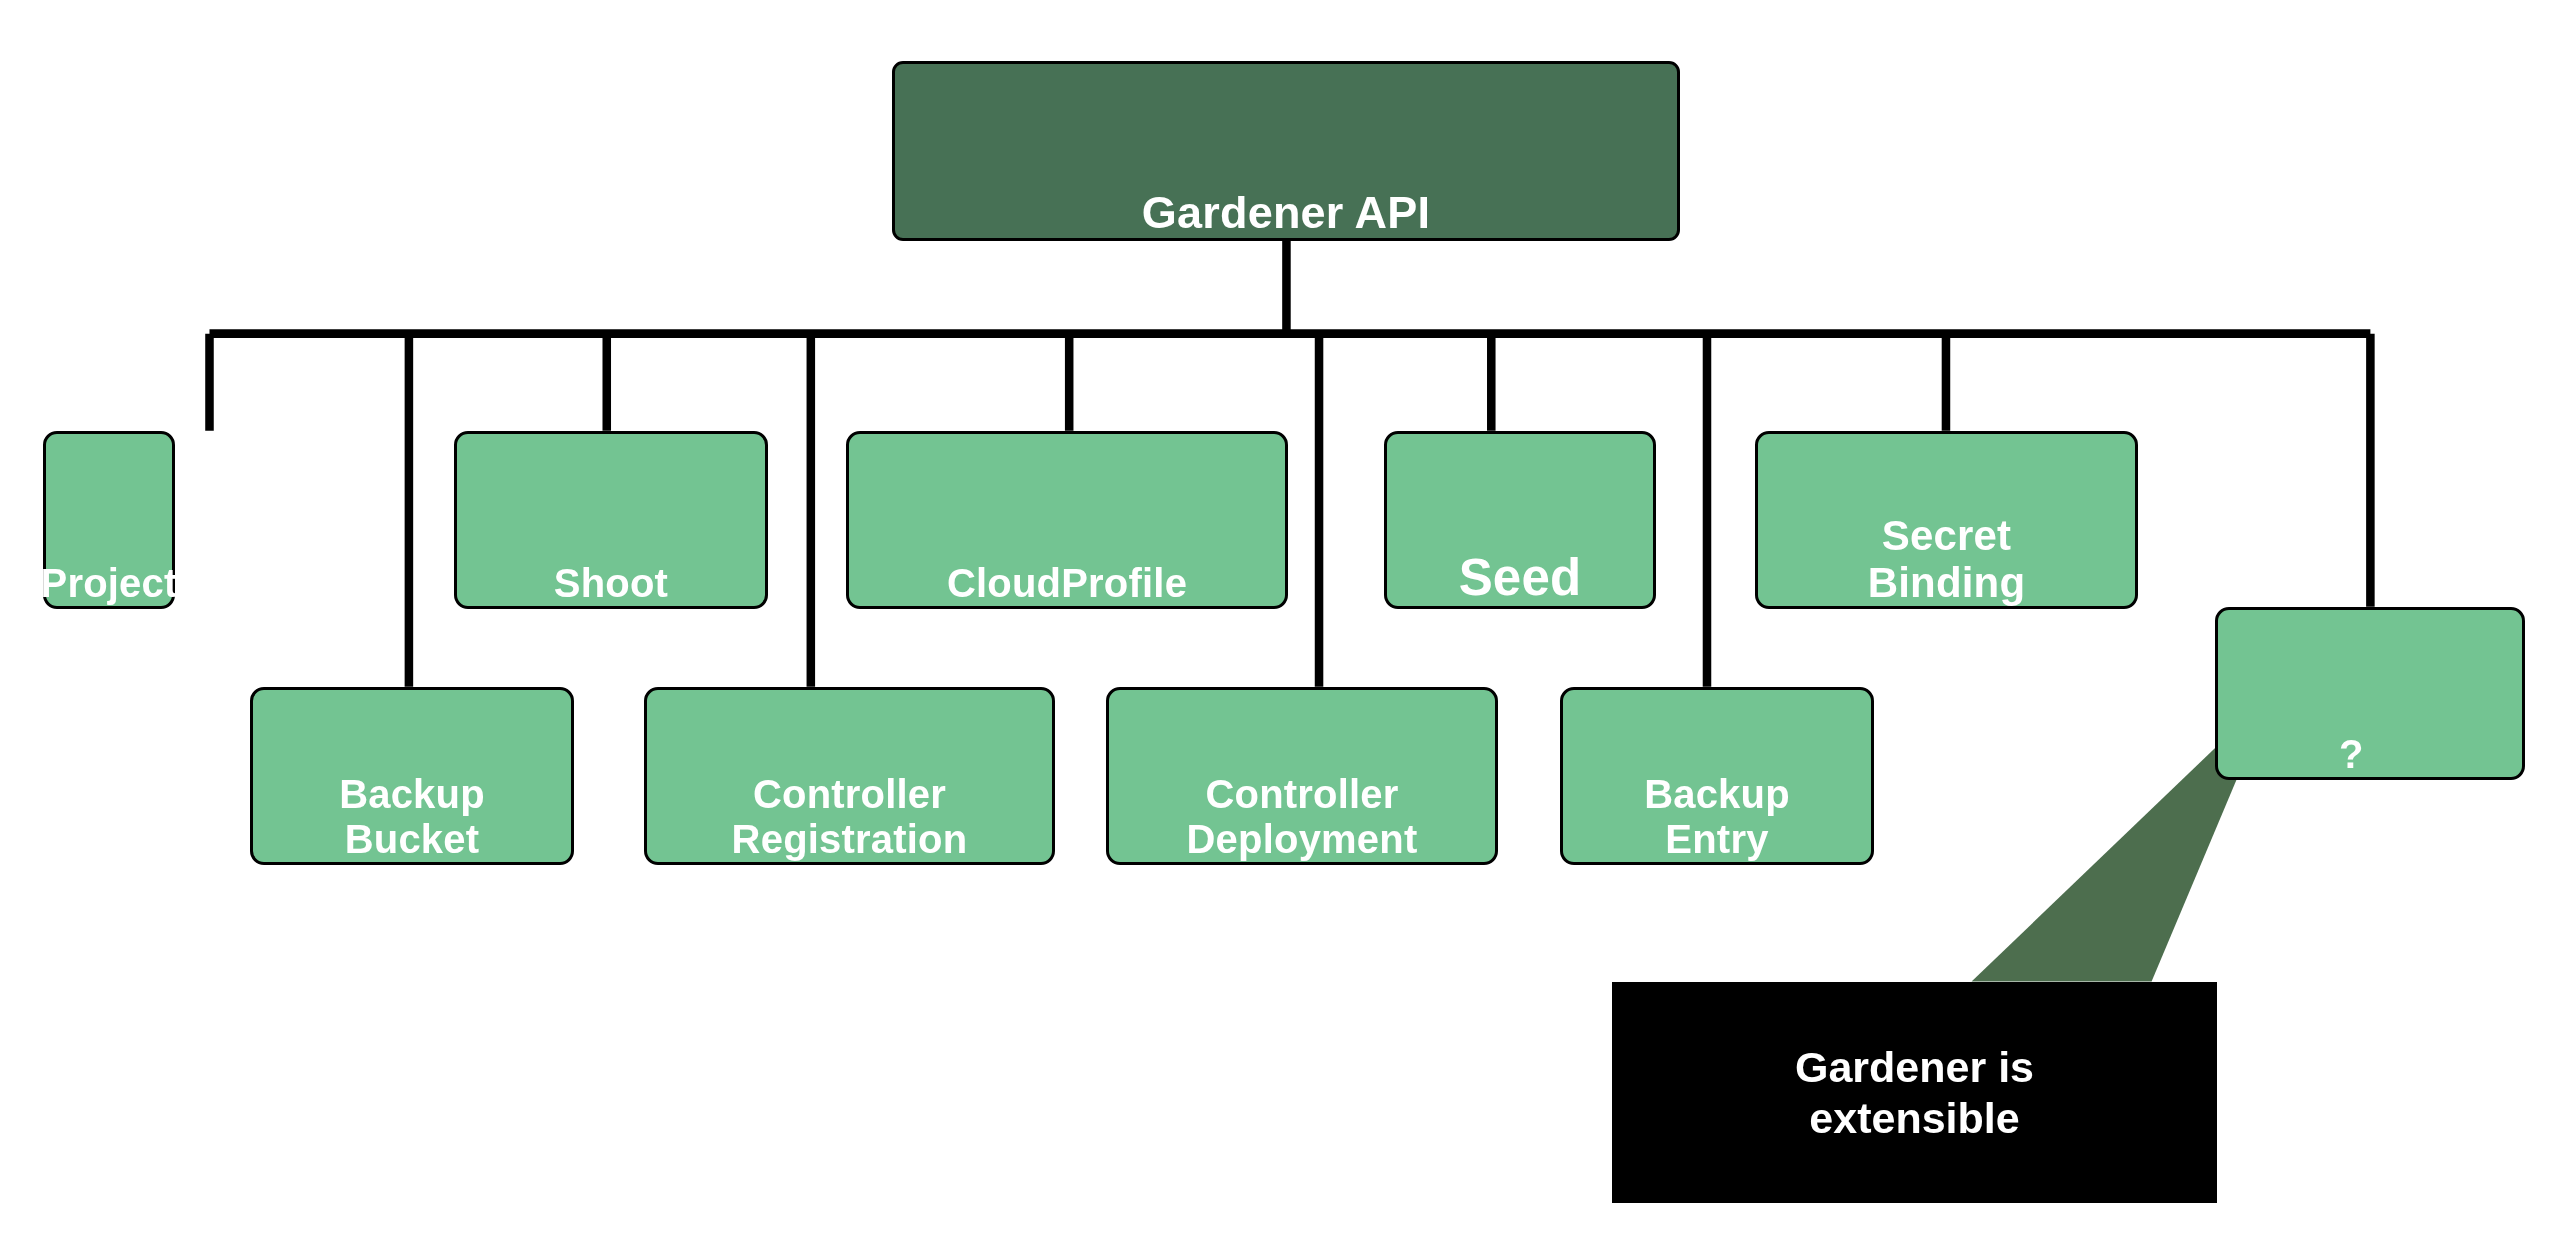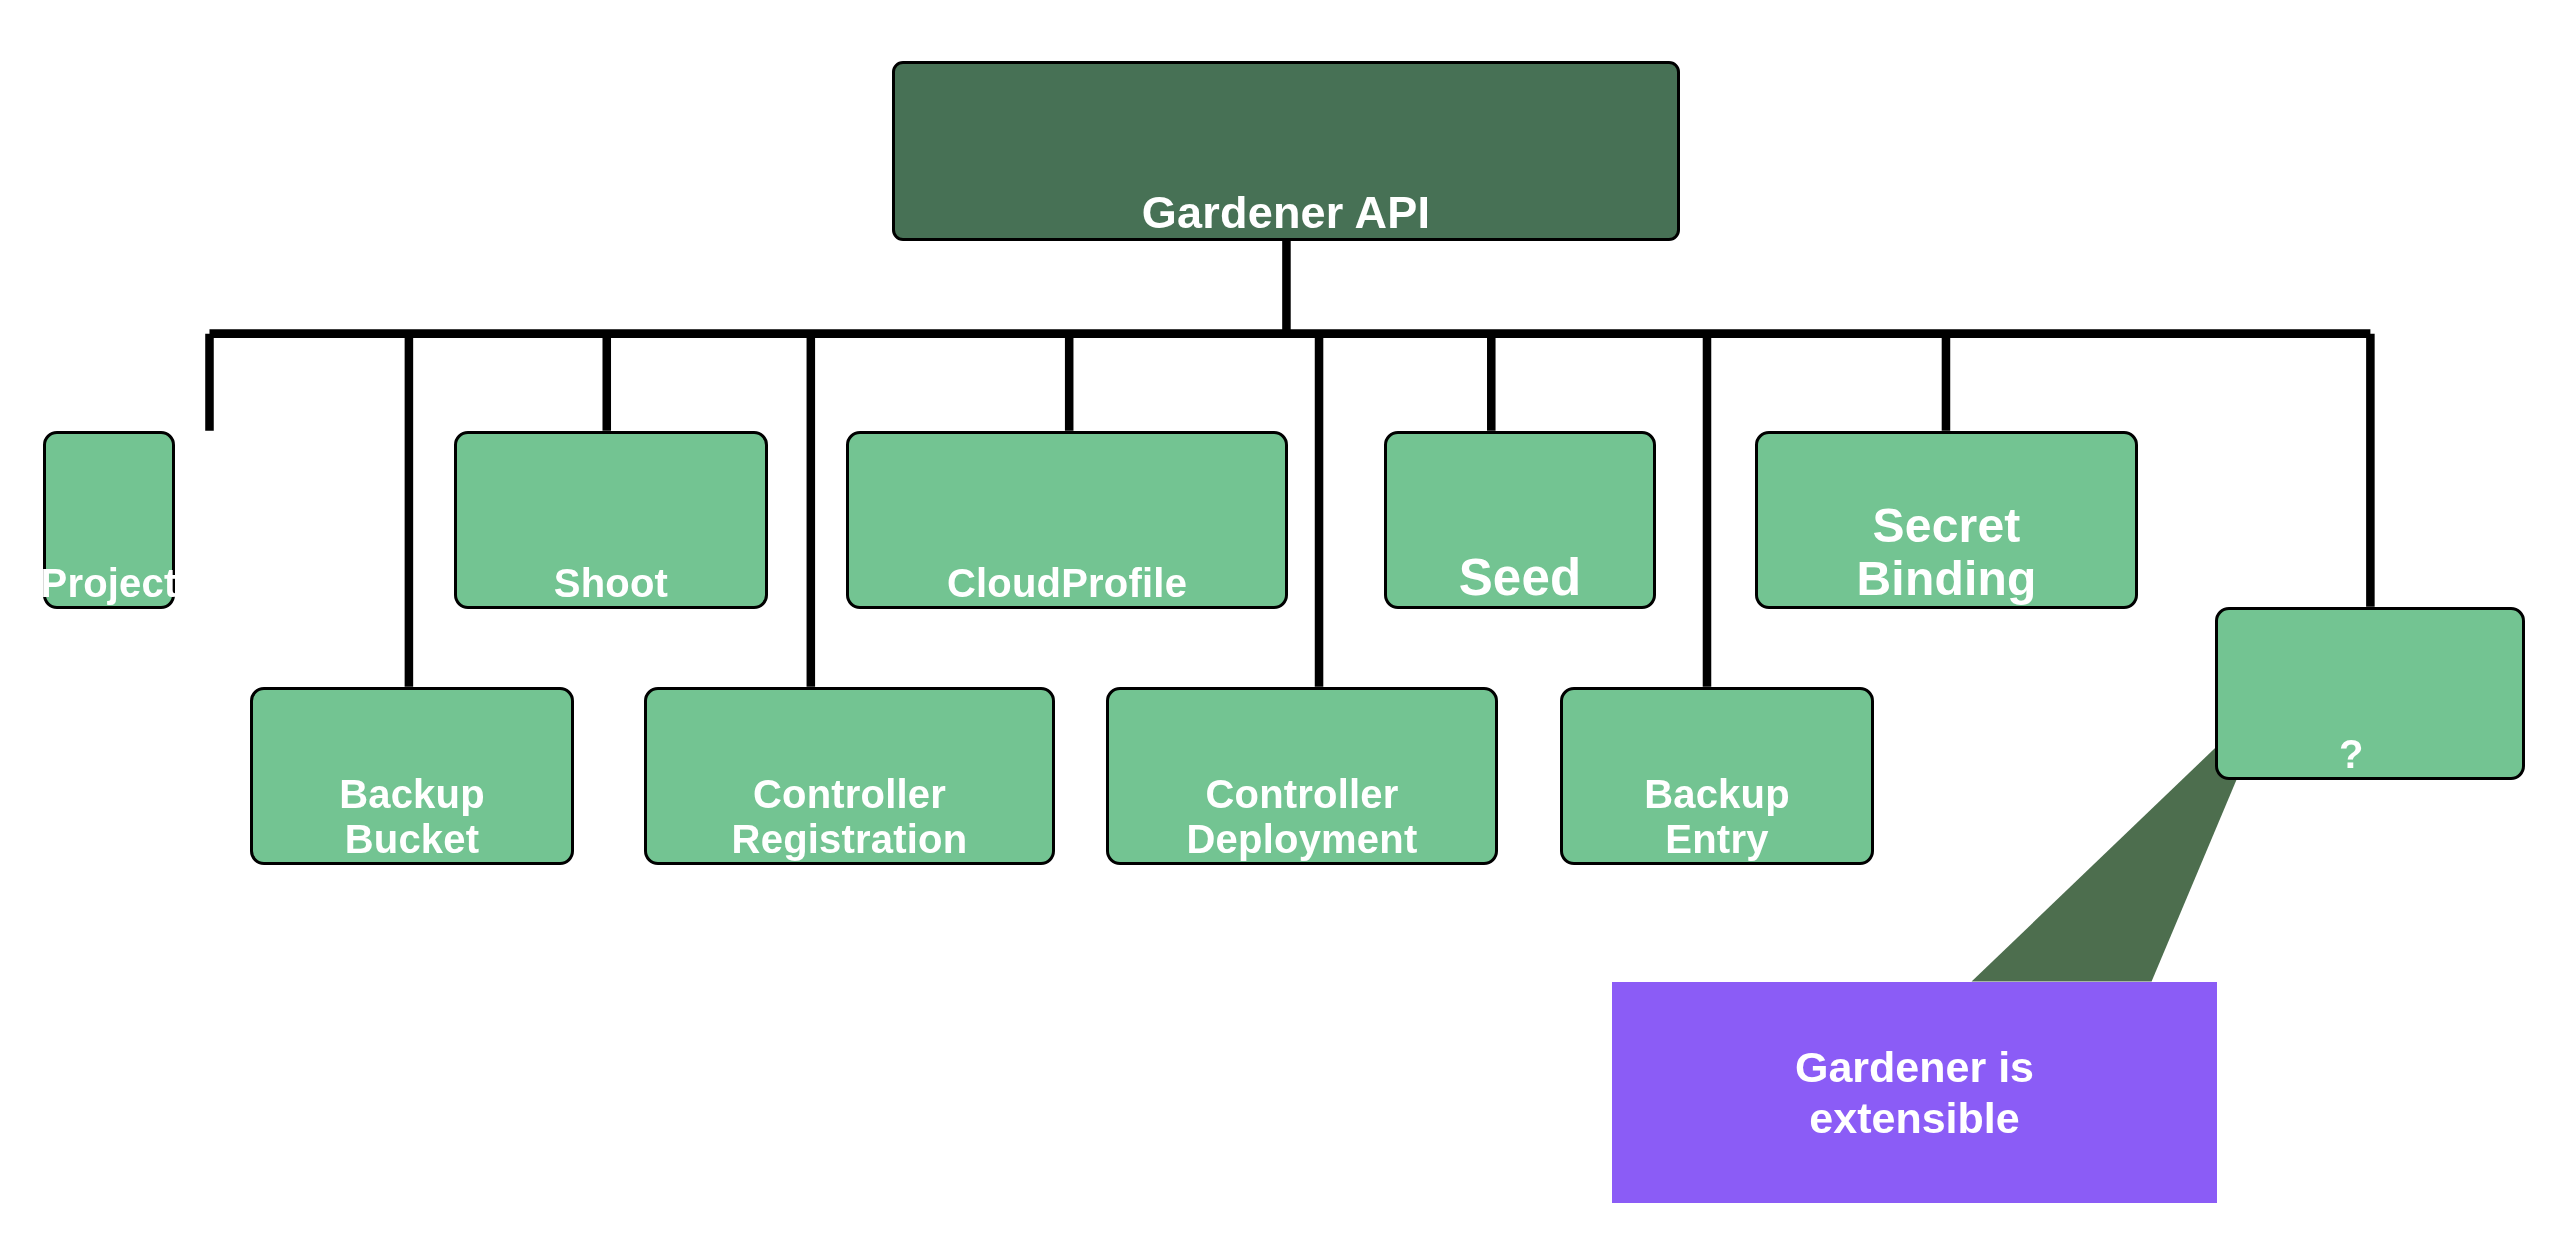--- a/index.html
+++ b/index.html
@@ -59,21 +59,21 @@
     text-align: center;
     transform: translateX(-18.6px);
   }
   .callout-box {
     position: absolute;
     box-sizing: border-box;
     display: flex;
     align-items: center;
     justify-content: center;
     text-align: center;
-    background: #8b5cf6;
+    background: #000000;
     color: #ffffff;
     font-weight: bold;
     line-height: 1.18;
     white-space: pre-line;
     z-index: 4;
     border: none;
   }
 </style>
 </head>
 <body>
@@ -97,21 +97,21 @@
       </g>
     <polygon id="callout-pointer-shape" fill="#4d6e4e" stroke="none" points="2930,892 2773,1265 2541,1265"></polygon>
   </svg>
 
   <div id="nodes-layer">
       <div class="node root" style="left: 892px; top: 61px; width: 788px; height: 180px; font-size: 45px;"><span>Gardener API</span></div>
       <div class="node" style="left: 43px; top: 431px; width: 132px; height: 178px; font-size: 40px;"><span>Project</span></div>
       <div class="node" style="left: 454px; top: 431px; width: 314px; height: 178px; font-size: 40px;"><span>Shoot</span></div>
       <div class="node" style="left: 846px; top: 431px; width: 442px; height: 178px; font-size: 40px;"><span>CloudProfile</span></div>
       <div class="node" style="left: 1384px; top: 431px; width: 272px; height: 178px; font-size: 51px;"><span>Seed</span></div>
-      <div class="node" style="left: 1755px; top: 431px; width: 383px; height: 178px; font-size: 48px;"><span>Secret
+      <div class="node" style="left: 1755px; top: 431px; width: 383px; height: 178px; font-size: 42px;"><span>Secret
 Binding</span></div>
       <div class="node" style="left: 250px; top: 687px; width: 324px; height: 178px; font-size: 40px;"><span>Backup
 Bucket</span></div>
       <div class="node" style="left: 644px; top: 687px; width: 411px; height: 178px; font-size: 40px;"><span>Controller
 Registration</span></div>
       <div class="node" style="left: 1106px; top: 687px; width: 392px; height: 178px; font-size: 40px;"><span>Controller
 Deployment</span></div>
       <div class="node" style="left: 1560px; top: 687px; width: 314px; height: 178px; font-size: 40px;"><span>Backup
 Entry</span></div>
       <div class="node unknown" style="left: 2215px; top: 607px; width: 310px; height: 173px; font-size: 40px;"><span class="qmark">?</span></div>

